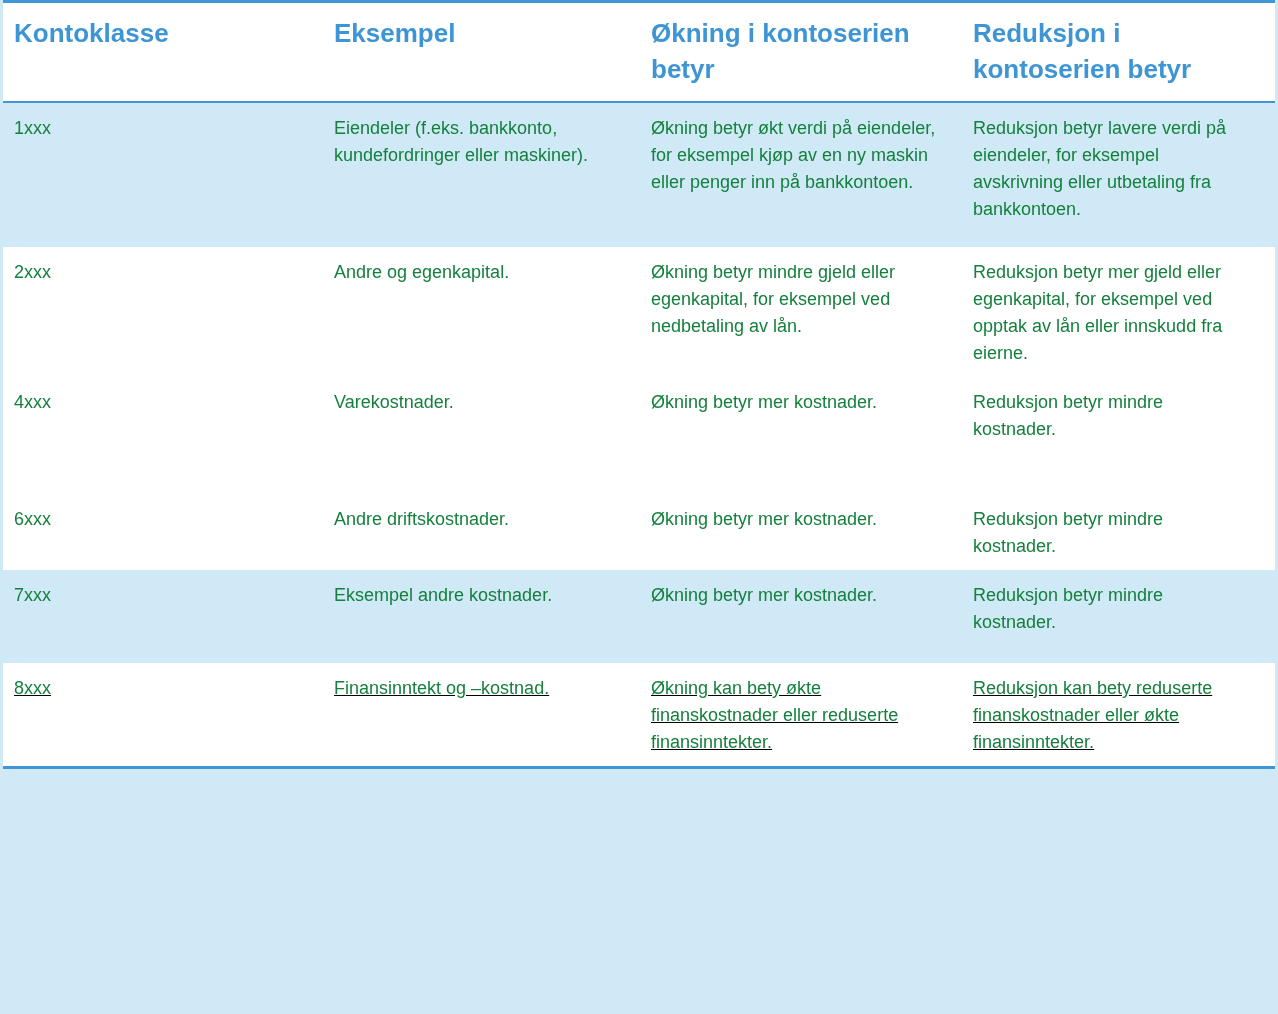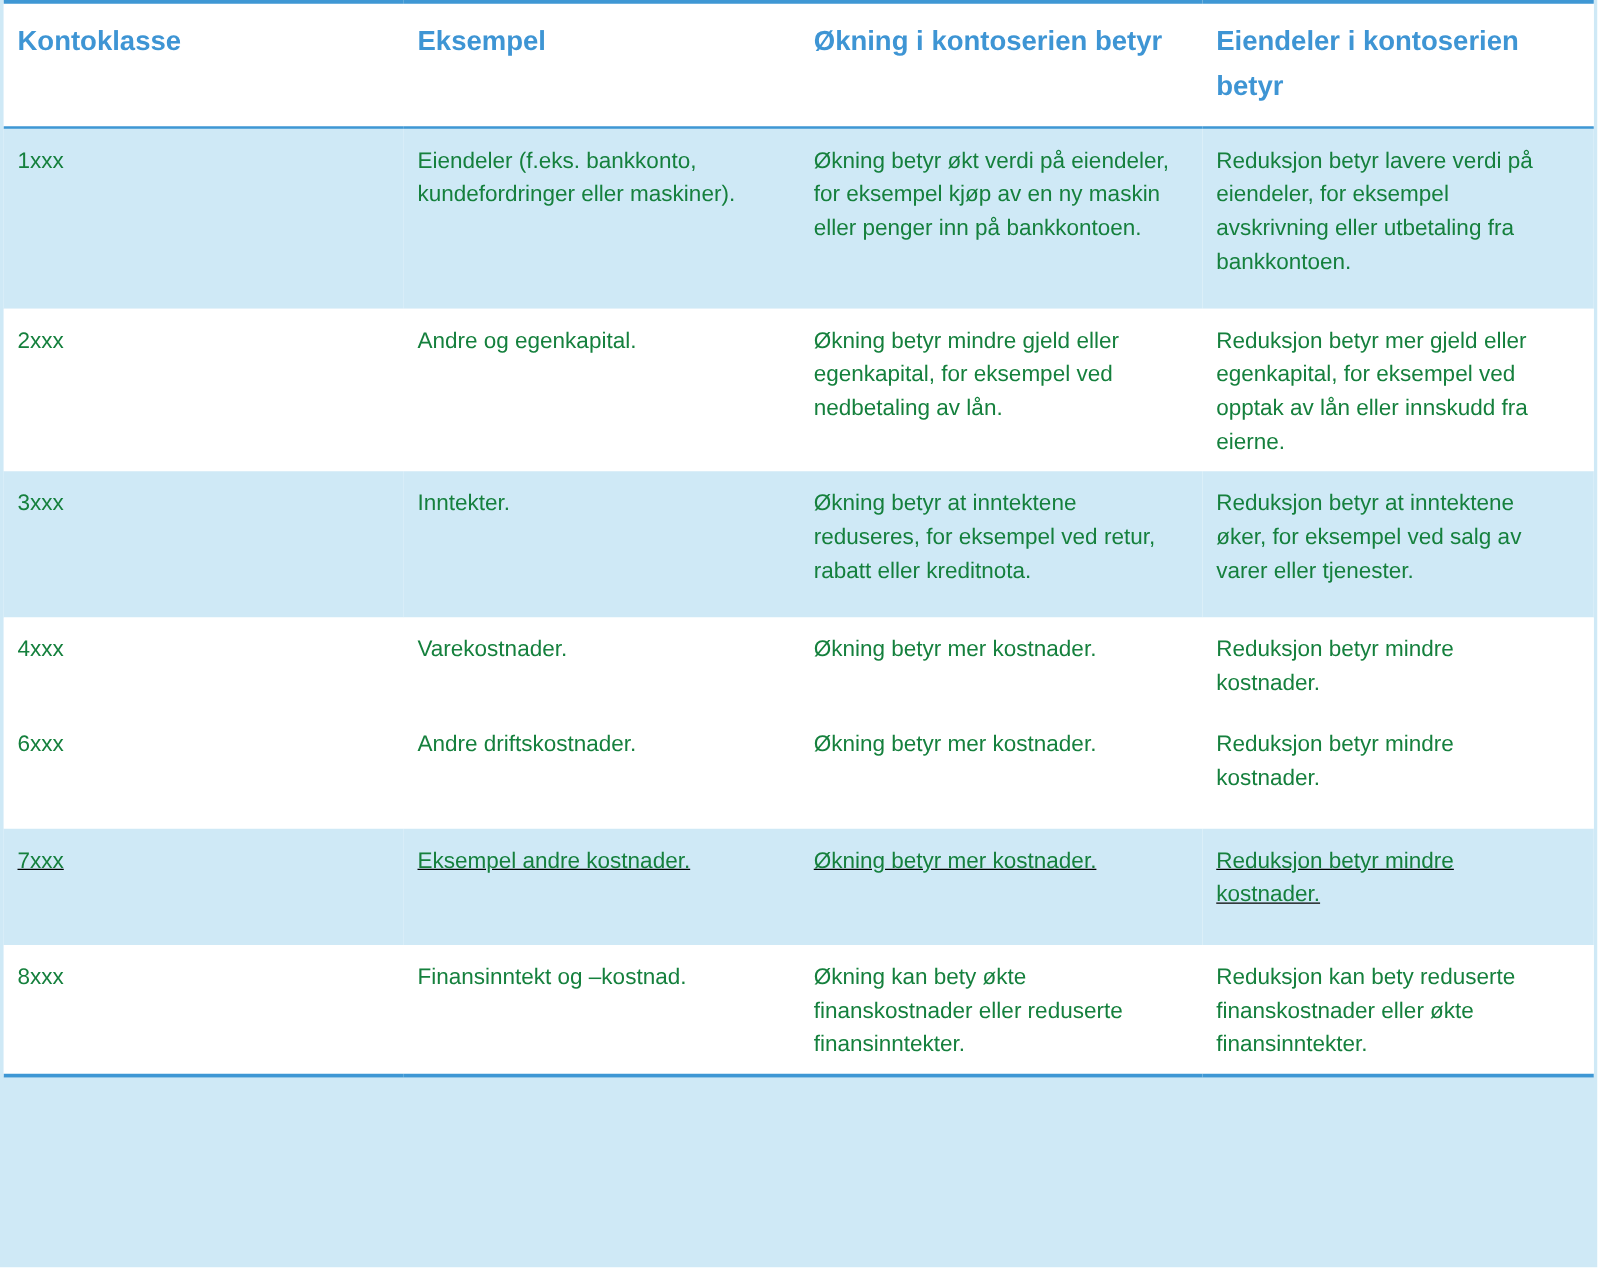--- a/index.html
+++ b/index.html
@@ -27,21 +27,21 @@
   col.c1 { width: 320px; }
   col.c2 { width: 317px; }
   col.c3 { width: 322px; }
   col.c4 { width: 313px; }
 
   thead th {
     text-align: left;
     vertical-align: top;
     background: #ffffff;
     color: #3e95d4;
-    font-size: 22px;
+    font-size: 26px;
     font-weight: bold;
     line-height: 36px;
     padding: 12px 14px 10px 11px;
     height: 76px;
     border-bottom: 2px solid #3e97d4;
   }
   tbody td {
     vertical-align: top;
     color: #15803d;
     font-size: 18px;
@@ -70,41 +70,35 @@
       <col class="c1">
         <col class="c2">
         <col class="c3">
         <col class="c4">
     </colgroup>
     <thead>
       <tr>
         <th>Kontoklasse</th>
         <th>Eksempel</th>
         <th>Økning i kontoserien betyr</th>
-        <th>Eiendeler i kontoserien betyr</th>
+        <th>Reduksjon i kontoserien betyr</th>
       </tr>
     </thead>
     <tbody>
         <tr class="row-blue">
           <td>1xxx</td>
           <td>Eiendeler (f.eks. bankkonto, kundefordringer eller maskiner).</td>
           <td>Økning betyr økt verdi på eiendeler, for eksempel kjøp av en ny maskin eller penger inn på bankkontoen.</td>
           <td>Reduksjon betyr lavere verdi på eiendeler, for eksempel avskrivning eller utbetaling fra bankkontoen.</td>
         </tr>
         <tr class="row-white">
           <td>2xxx</td>
           <td>Andre og egenkapital.</td>
           <td>Økning betyr mindre gjeld eller egenkapital, for eksempel ved nedbetaling av lån.</td>
           <td>Reduksjon betyr mer gjeld eller egenkapital, for eksempel ved opptak av lån eller innskudd fra eierne.</td>
-        </tr>
-        <tr class="row-blue">
-          <td>3xxx</td>
-          <td>Inntekter.</td>
-          <td>Økning betyr at inntektene reduseres, for eksempel ved retur, rabatt eller kreditnota.</td>
-          <td>Reduksjon betyr at inntektene øker, for eksempel ved salg av varer eller tjenester.</td>
         </tr>
         <tr class="row-white">
           <td>4xxx</td>
           <td>Varekostnader.</td>
           <td>Økning betyr mer kostnader.</td>
           <td>Reduksjon betyr mindre kostnader.</td>
         </tr>
         <tr class="row-white">
           <td>6xxx</td>
           <td>Andre driftskostnader.</td>

